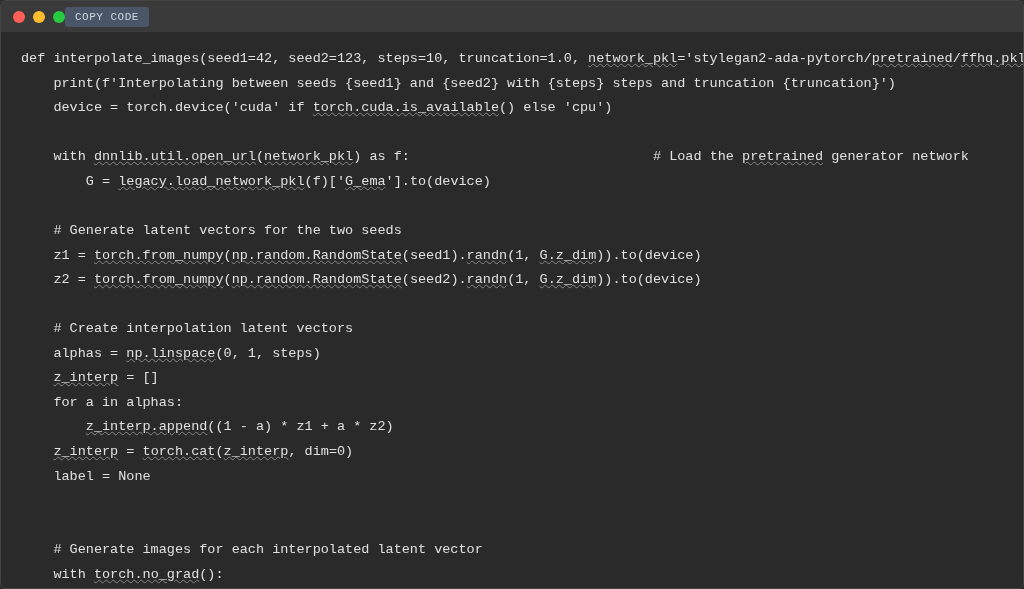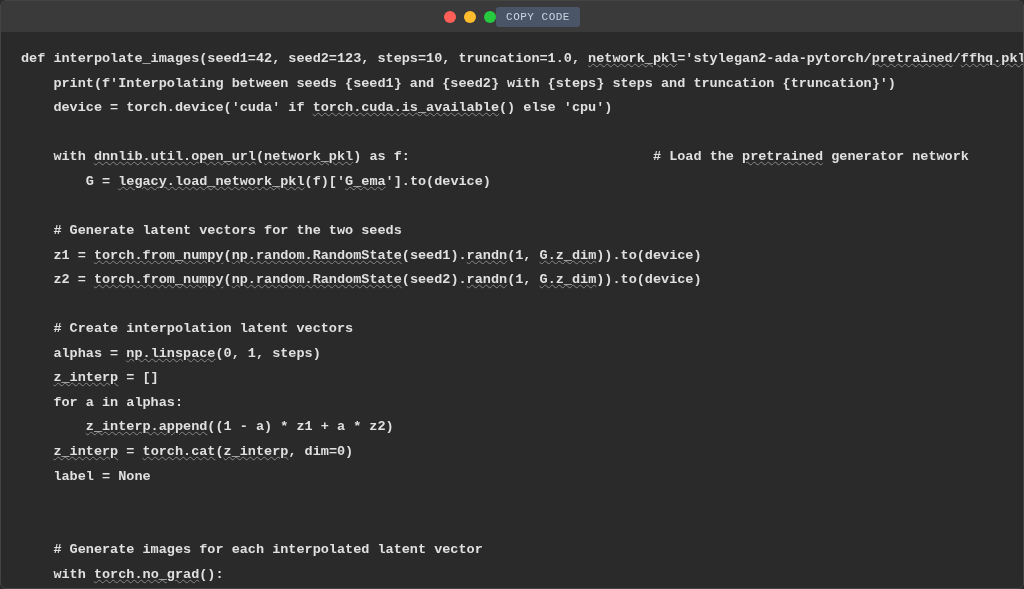--- a/index.html
+++ b/index.html
@@ -21,21 +21,21 @@
       border: 1px solid #444;
       border-radius: 6px;
       display: flex;
       flex-direction: column;
     }
     .titlebar {
       height: 32px;
       background: #3a3a3a;
       display: flex;
       align-items: center;
-      justify-content: center;
+      justify-content: flex-start;
       padding: 0 12px;
       border-bottom: 1px solid #2a2a2a;
     }
     .traffic-lights {
       display: flex;
       gap: 8px;
     }
     .traffic-light {
       width: 12px;
       height: 12px;
@@ -56,21 +56,20 @@
       letter-spacing: 0.5px;
     }
     .code-area {
       flex: 1;
       padding: 14px 20px;
       overflow: auto;
       color: #e0e0e0;
       font-size: 13.5px;
       line-height: 1.82;
       white-space: pre;
-      font-weight: bold;
     }
     .code-line {
       display: block;
       min-height: 1.82em;
     }
     .underline {
       text-decoration: underline;
       text-decoration-style: wavy;
       text-decoration-color: #888;
       text-decoration-thickness: 1px;

